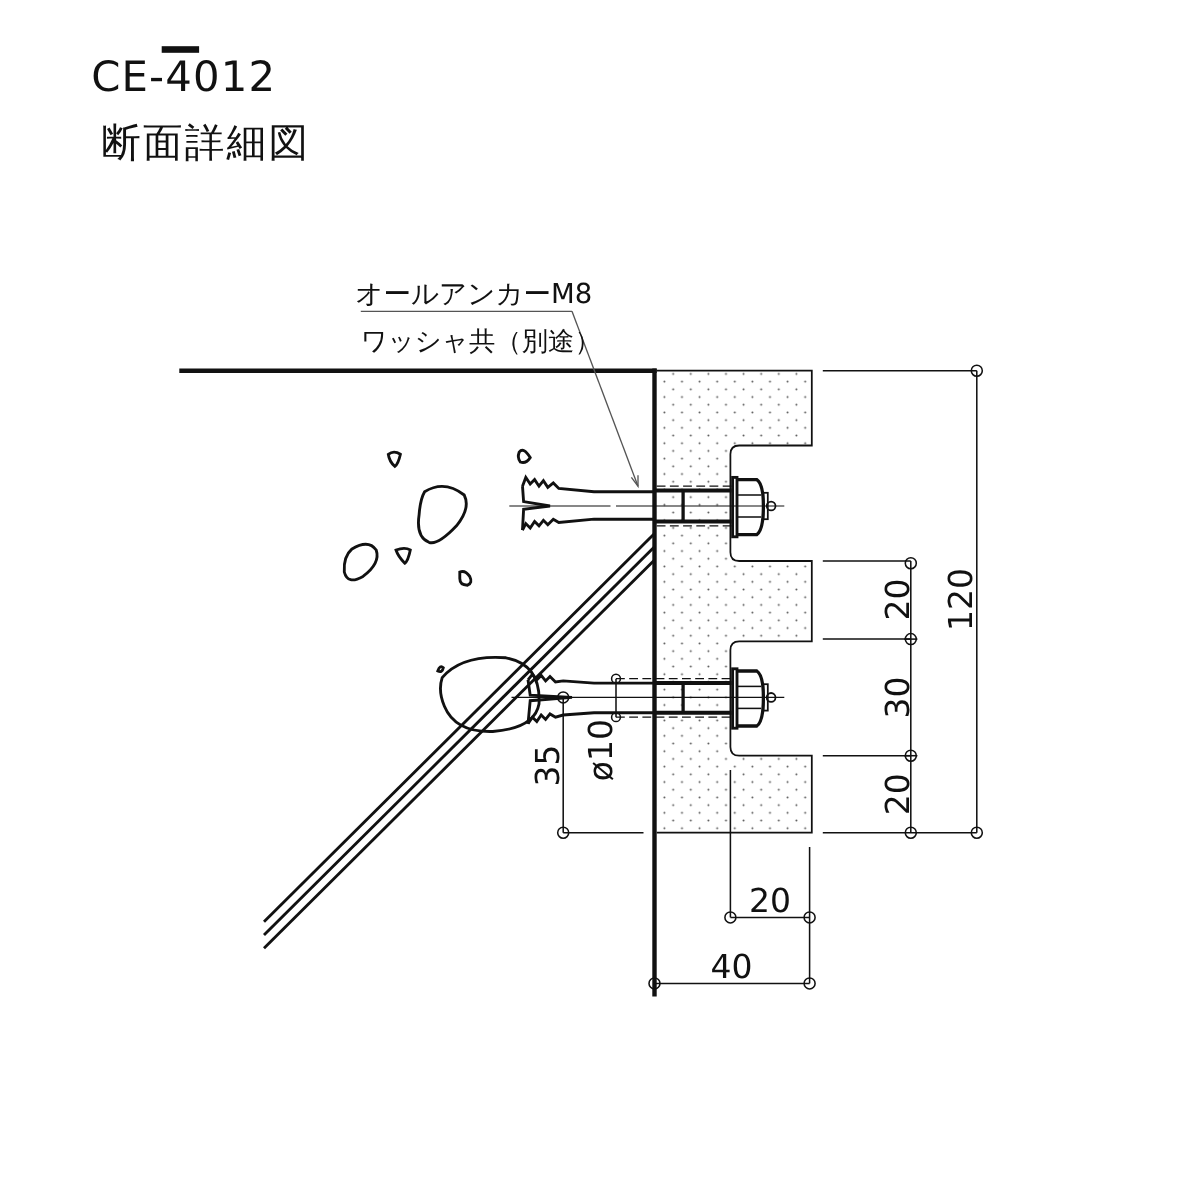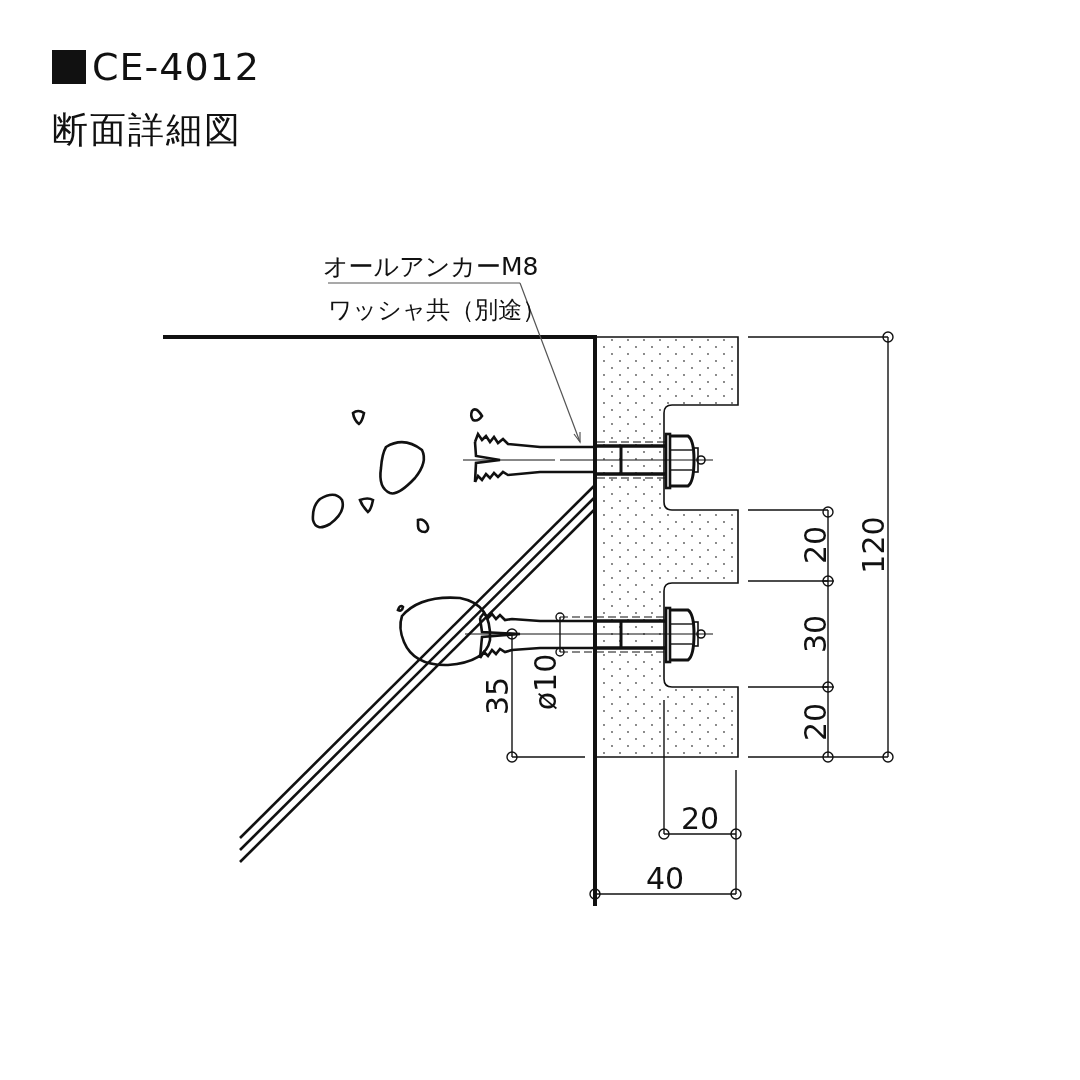--- a/index.html
+++ b/index.html
@@ -1,21 +1,21 @@
 <!DOCTYPE html>
 <html><head>
 <meta charset="utf-8">
 <style>
   html, body { margin:0; padding:0; background:#ffffff; }
   body { width:1080px; height:1080px; position:relative; overflow:hidden; font-family:"DejaVu Sans", sans-serif; color:#111; }
   .title-block { position:absolute; left:52px; top:42px; }
-  .title-row { display:flex; align-items:center; height:50px; }
+  .title-row { display:flex; align-items:center; height:50px;flex-direction:column; }
   .title-square { width:34px; height:34px; background:#111; margin-right:6px; }
   .title-code { font-family:"DejaVu Sans", sans-serif; font-size:38px; letter-spacing:1px; color:#111; }
-  .title-sub { font-size:36px; margin-top:14px; letter-spacing:2px; color:#111; }
+  .title-sub { font-size:36px; margin-left:40px; margin-top:14px; letter-spacing:2px; color:#111; }
   svg { position:absolute; left:0; top:0; }
   .lbl { font-family:"DejaVu Sans", sans-serif; fill:#111; }
 </style>
 </head>
 <body>
 
 <div class="title-block">
   <div class="title-row">
     <div class="title-square"></div>
     <span class="title-code">CE-4012</span>

